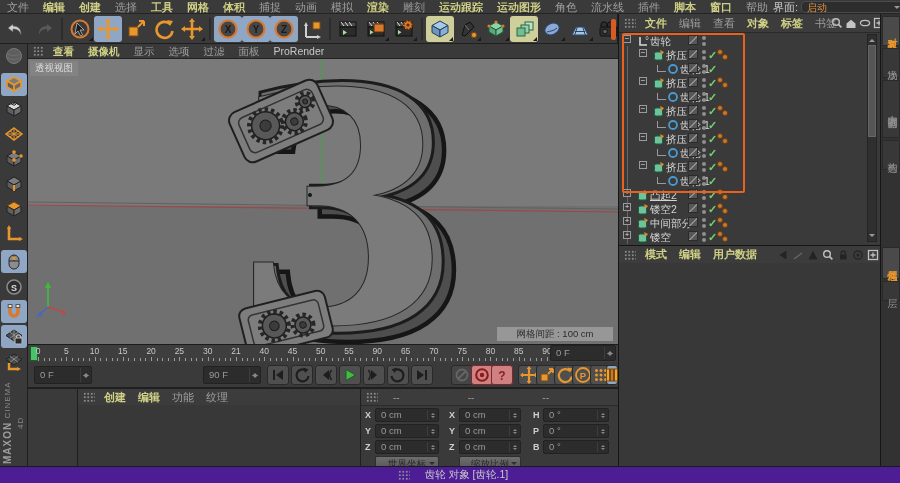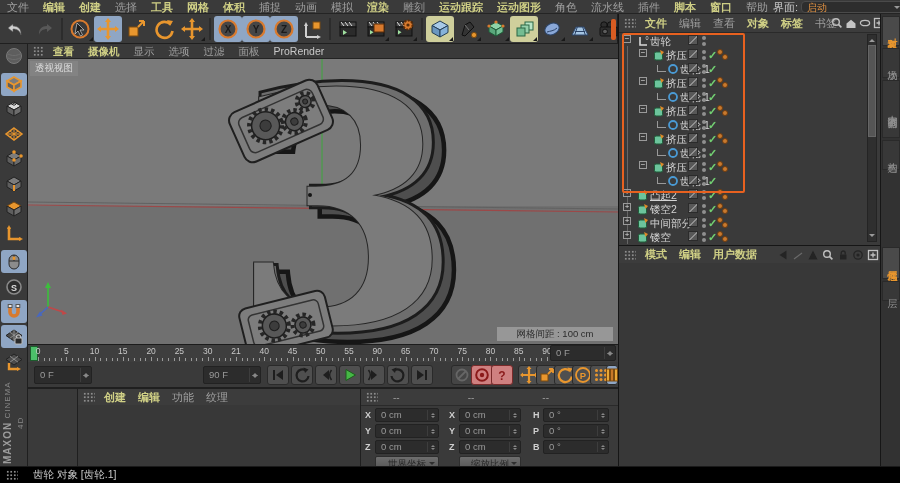--- a/index.html
+++ b/index.html
@@ -1171,17 +1171,17 @@
 
   <div class="panel" id="tabstrip" style="left:880px;top:14px;width:20px;height:452px;background:#323232;border-left:1px solid #161616;">
       <div class="vtab active" style="top: 2px; height: 30px;">对象</div>
       <div class="vtab" style="top: 34px; height: 30px;">场次</div>
       <div class="vtab" style="top: 66px; height: 58px;">内容浏览器</div>
       <div class="vtab" style="top: 126px; height: 30px;">构造</div>
       <div class="vtab active" style="top: 233px; height: 32px;">属性</div>
       <div class="vtab" style="top: 267px; height: 20px;">层</div>
     </div>
 
-  <div class="panel" id="statusbar" style="left:0;top:466px;width:900px;height:17px;background:#000000;border-top:1px solid #1a1a1a;display:flex;align-items:center;">
+  <div class="panel" id="statusbar" style="left:0;top:466px;width:900px;height:17px;background:#4c1d95;border-top:1px solid #1a1a1a;display:flex;align-items:center;justify-content:center;">
     <span class="grip" style="margin-left:6px;"></span>
     <span style="font-size:10.5px;color:#c9c9c9;margin-left:12px;">齿轮 对象 [齿轮.1]</span>
   </div>
 </div>
 
 </body></html>

